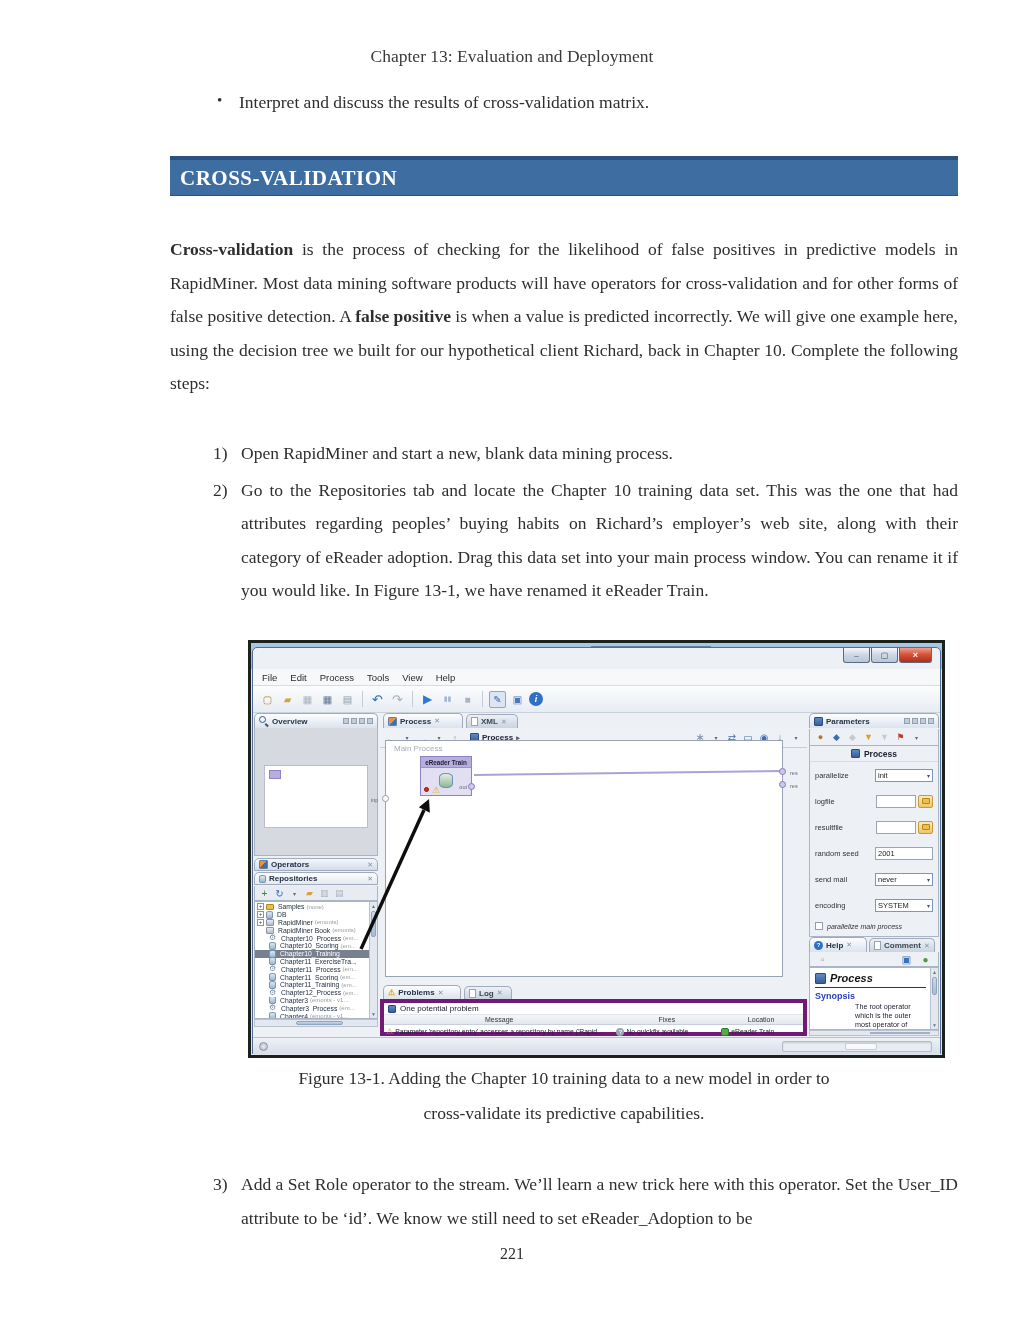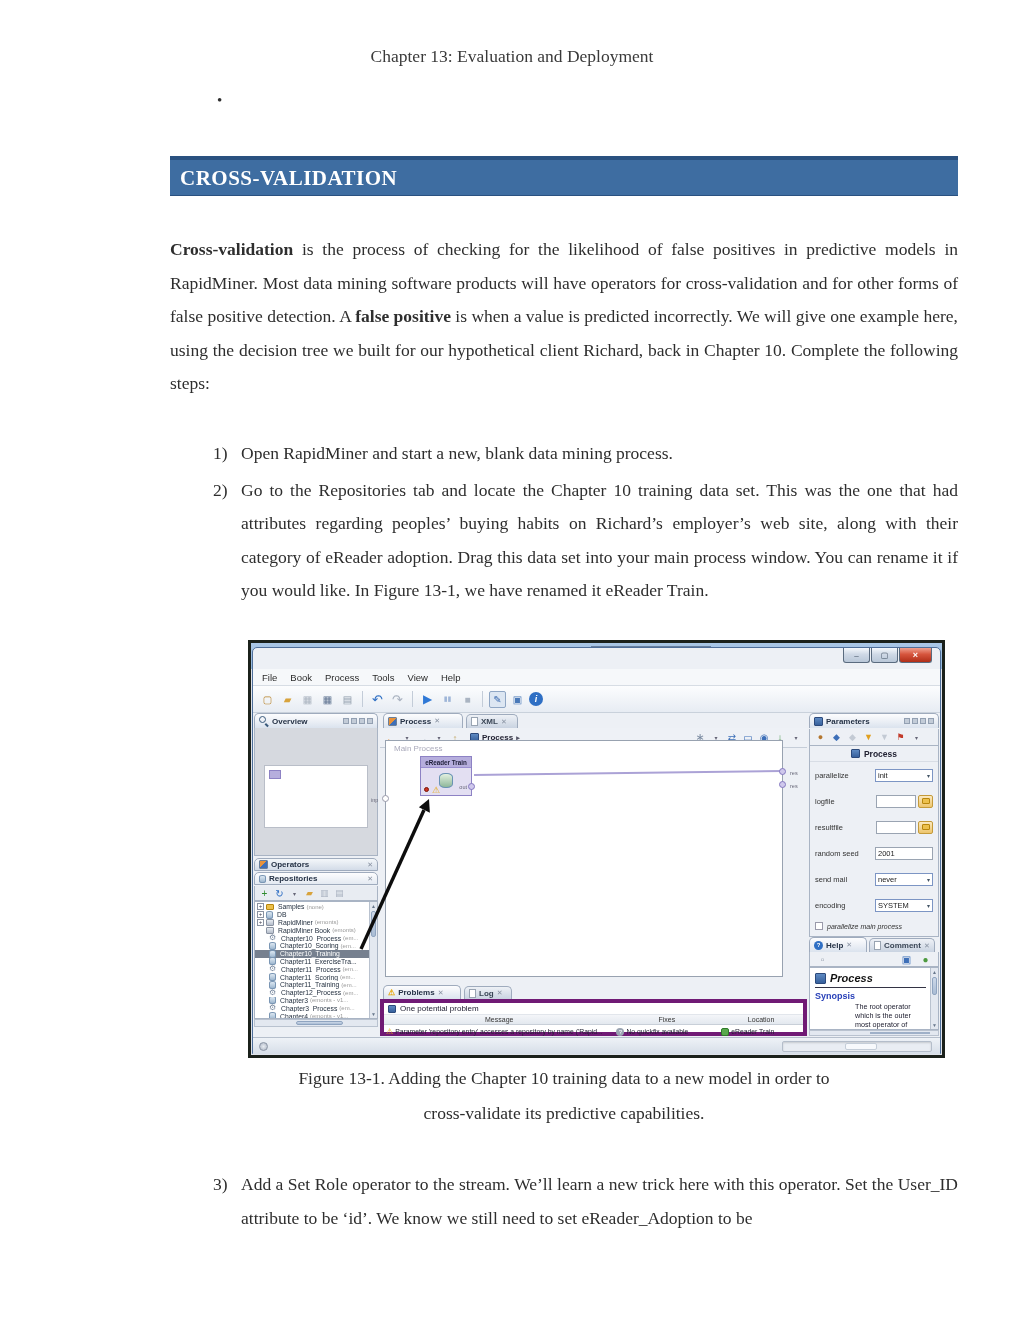--- a/index.html
+++ b/index.html
@@ -169,20 +169,21 @@
 </style>
 </head>
 <body>
 
 <div class="page">
 
   <div class="chapter-head">Chapter 13: Evaluation and Deployment</div>
 
   <div class="bullet-row">
     <span class="dot">•</span>
+    <span>Interpret and discuss the results of cross-validation matrix.</span>
   </div>
 
   <div class="section-bar">CROSS-VALIDATION</div>
 
   <p class="para"><b>Cross-validation</b><span> is the process of checking for the likelihood of false positives in predictive models in RapidMiner.  Most data mining software products will have operators for cross-validation and for other forms of false positive detection.  A </span><b>false positive</b><span> is when a value is predicted incorrectly.  We will give one example here, using the decision tree we built for our hypothetical client Richard, back in Chapter 10.  Complete the following steps:</span></p>
 
   <div class="steps">
     <div class="step">
       <span class="snum">1)</span>
       <span class="stext">Open RapidMiner and start a new, blank data mining process.</span>
@@ -202,21 +203,21 @@
     <div class="win"></div>
 
     <div class="wbtns">
       <span class="wb">–</span>
       <span class="wb">▢</span>
       <span class="wb close">×</span>
     </div>
 
     <div class="menubar" id="menubar">
         <span class="menu-item">File</span>
-        <span class="menu-item">Book</span>
+        <span class="menu-item">Edit</span>
         <span class="menu-item">Process</span>
         <span class="menu-item">Tools</span>
         <span class="menu-item">View</span>
         <span class="menu-item">Help</span>
       </div>
     <div class="maintb" id="main-toolbar">
         <span class="ti" style="color: rgb(185, 134, 47);">▢</span>
         <span class="ti" style="color: rgb(216, 163, 60);">▰</span>
         <span class="ti" style="color: rgb(170, 179, 191);">▦</span>
         <span class="ti" style="color: rgb(93, 114, 144);">▦</span>
@@ -589,13 +590,14 @@
   <div class="caption cap1">Figure 13-1.  Adding the Chapter 10 training data to a new model in order to</div>
   <div class="caption cap2">cross-validate its predictive capabilities.</div>
 
   <div class="step3">
     <div class="step">
       <span class="snum">3)</span>
       <span class="stext">Add a Set Role operator to the stream.  We’ll learn a new trick here with this operator.  Set the User_ID attribute to be ‘id’.  We know we still need to set eReader_Adoption to be</span>
     </div>
   </div>
 
+  <div class="pagenum">221</div>
 </div>
 
 </body></html>

